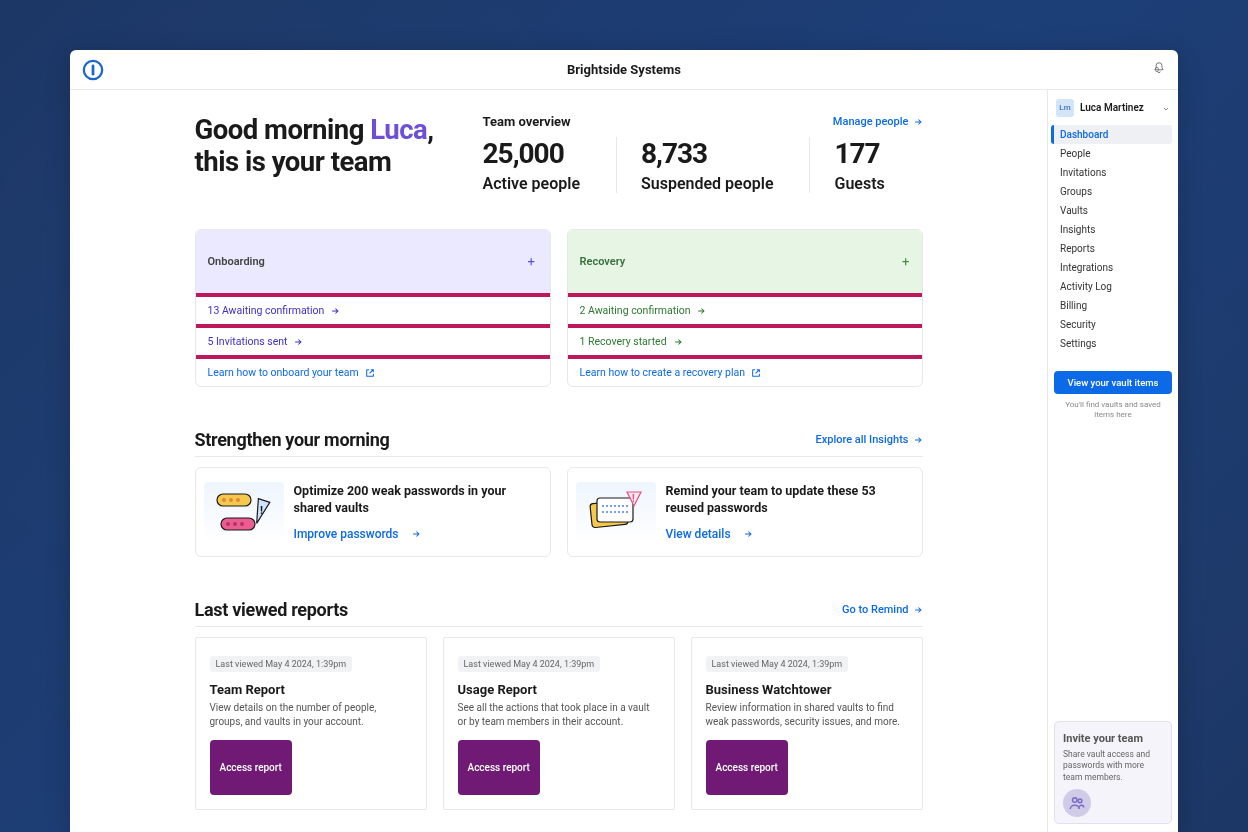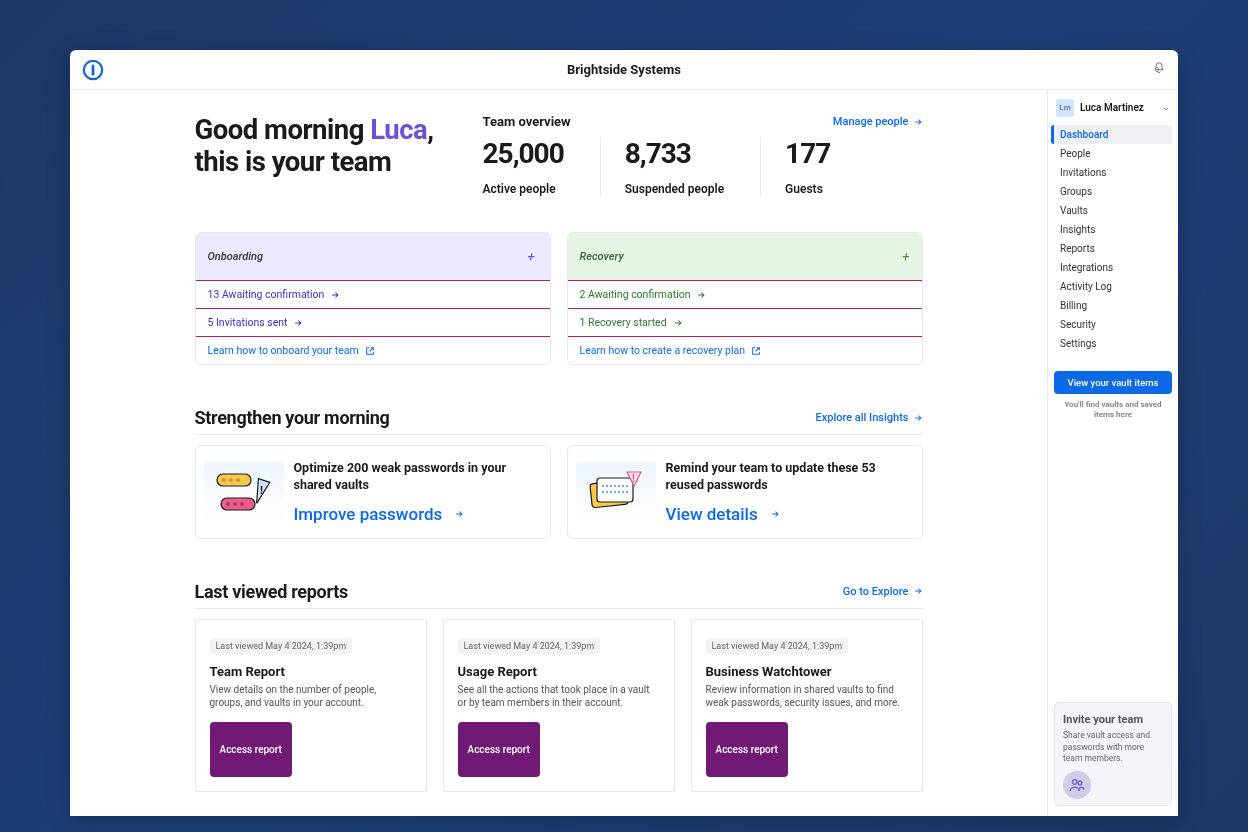--- a/index.html
+++ b/index.html
@@ -71,50 +71,50 @@
 .greeting h1 .name { color: #6e4fd8; }
 
 .overview { flex: 1; }
 .ov-head { display: flex; justify-content: space-between; align-items: center; margin-bottom: 8px; }
 .ov-head .title { font-size: 13px; font-weight: 700; color: #1a1a1a; }
 .ov-head .manage { color: #0d6ae6; font-size: 11px; font-weight: 500; display: flex; align-items: center; gap: 4px; cursor: pointer; }
 .stats { display: flex; }
 .stat { padding-right: 36px; }
 .stat + .stat { padding-left: 24px; border-left: 1px solid #e8e8e8; }
 .stat .num { font-size: 28px; font-weight: 700; color: #1a1a1a; letter-spacing: -1px; }
-.stat .lbl { font-size: 12px; font-weight: 600; color: #1a1a1a; margin-top: 12px; }
+.stat .lbl { font-size: 16px; font-weight: 600; color: #1a1a1a; margin-top: 4px; }
 
 
 .card-row { display: flex; gap: 16px; margin-bottom: 42px; }
 .task-card { flex: 1; border: 1px solid #e8e8e8; border-radius: 6px; overflow: hidden; }
-.task-card .thead { padding: 16px 12px; display: flex; justify-content: space-between; align-items: center; font-size: 11px; font-weight: 600; font-style: italic; }
+.task-card .thead { padding: 24px 12px; display: flex; justify-content: space-between; align-items: center; font-size: 11px; font-weight: 600; }
 .task-card.onb .thead { background: #eae9ff; color: #444; }
 .task-card.rec .thead { background: #e7f5e4; color: #38703c; text-align: right; }
 .task-card .plus { width: 10px; font-size: 13px; font-weight: 400; cursor: pointer; }
 .task-card.onb .plus { color: #5a4fd0; }
 .task-card.rec .plus { color: #3f8d43; }
-.task-card .trow { padding: 7px 12px; font-size: 10.5px; display: flex; align-items: center; gap: 6px; cursor: pointer; border-top: 1px solid #be185d; }
+.task-card .trow { padding: 7px 12px; font-size: 10.5px; display: flex; align-items: center; gap: 6px; cursor: pointer; border-top: 4px solid #be185d; }
 .task-card .trow:first-of-type { border-top: none; }
 .task-card.onb .trow { color: #3d2fc9; }
 .task-card.rec .trow { color: #2c7a30; }
 .task-card .trow.learn { color: #0d6ae6; }
 .arrow { width: 10px; height: 10px; }
 .external { width: 10px; height: 10px; }
 
 
 .sec-head { display: flex; justify-content: space-between; align-items: center; margin-bottom: 10px; border-bottom: 1px solid #e8e8e8; padding-bottom: 6px; }
 .sec-head h2 { font-size: 18px; font-weight: 700; color: #1a1a1a; letter-spacing: -0.3px; }
 .sec-head .explore { color: #0d6ae6; font-size: 11px; font-weight: 500; display: flex; align-items: center; gap: 4px; cursor: pointer; }
 
 .sec-cards { display: flex; gap: 16px; margin-bottom: 42px; }
 .sec-card { flex: 1; border: 1px solid #e8e8e8; border-radius: 6px; display: flex; padding: 14px 16px 14px 8px; gap: 10px; align-items: center; }
 .sec-card .illu { width: 80px; height: 60px; background: linear-gradient(180deg, #eef5fd 0%, #fff 100%); display: flex; align-items: center; justify-content: center; border-radius: 4px; flex-shrink: 0; }
 .sec-card .content { flex: 1; }
 .sec-card .ctitle { font-size: 12.5px; font-weight: 700; color: #1a1a1a; line-height: 1.35; margin-bottom: 10px; }
-.sec-card .clink { color: #0d6ae6; font-size: 17px; font-weight: 500; display: flex; align-items: center; gap: 12px; cursor: pointer; }
+.sec-card .clink { color: #0d6ae6; font-size: 12px; font-weight: 500; display: flex; align-items: center; gap: 12px; cursor: pointer; }
 
 
 .rep-cards { display: flex; gap: 16px; }
 .rep-card { flex: 1; border: 1px solid #e8e8e8; border-radius: 2px; padding: 14px; }
 .rep-card .chip { display: inline-block; background: #f1f2f4; color: #666; font-size: 9px; padding: 3px 6px; border-radius: 3px; margin-bottom: 10px; }
 .rep-card .rtitle { font-size: 13px; font-weight: 700; color: #1a1a1a; margin-bottom: 4px; }
 .rep-card .rdesc { font-size: 10px; color: #555; line-height: 1.35; margin-bottom: 12px; }
 .rep-card .rbtn { background: #701a75; color: #fff; font-size: 10px; font-weight: 500; padding: 22px 10px; border-radius: 4px; border: none; cursor: pointer; }
 
 
@@ -122,21 +122,21 @@
 .user .avatar { width: 18px; height: 18px; background: #d4e4fa; border-radius: 3px; display: flex; align-items: center; justify-content: center; font-size: 8px; font-weight: 600; color: #4a7cc7; }
 .user .uname { font-size: 10px; font-weight: 600; color: #1a1a1a; flex: 1; }
 .user .chev svg { width: 8px; height: 8px; }
 
 .nav { padding: 0 6px; }
 .nav-item { font-size: 10px; padding: 4px 6px; color: #333; cursor: pointer; border-radius: 3px; }
 .nav-item.active { background: #eef0f3; border-left: 3px solid #0d6ae6; color: #0d6ae6; font-weight: 500; padding-left: 6px; margin-left: -3px; }
 
 .vault-area { margin-top: 18px; padding: 0 6px; text-align: center; }
 .vault-btn { width: 100%; background: #0d6ae6; color: #fff; font-size: 9.5px; font-weight: 500; padding: 6px 4px; border-radius: 4px; border: none; cursor: pointer; }
-.vault-hint { font-size: 8px; color: #888; margin-top: 6px; line-height: 1.3; padding: 0 4px; font-weight: bold; }
+.vault-hint { font-size: 8px; color: #888; margin-top: 6px; line-height: 1.3; padding: 0 4px; }
 
 .invite { margin: auto 6px 0 6px; border: 1px solid #e0e0ee; background: #f4f4fa; border-radius: 5px; padding: 10px 8px 6px 8px; }
 .invite .ititle { font-size: 11px; font-weight: 700; color: #555; margin-bottom: 4px; }
 .invite .idesc { font-size: 8.5px; color: #666; line-height: 1.35; margin-bottom: 6px; }
 .invite .iicon { display: flex; justify-content: flex-start; }
 .invite .iicon .circle { width: 28px; height: 28px; background: #d0cce8; border-radius: 50%; display: flex; align-items: center; justify-content: center; }
 </style>
 </head>
 <body>
 
@@ -307,21 +307,21 @@
                     <path d="M5 12h14M13 6l6 6-6 6"></path>
                   </svg>
               </div>
             </div>
           </div>
         </div>
 
         <div class="sec-head">
           <h2>Last viewed reports</h2>
           <div class="explore">
-            <span>Go to Explore</span>
+            <span>Go to Remind</span>
             <svg class="arrow" viewBox="0 0 24 24" fill="none" stroke="#0d6ae6" stroke-width="2.5">
                 <path d="M5 12h14M13 6l6 6-6 6"></path>
               </svg>
           </div>
         </div>
 
         <div class="rep-cards">
           <div class="rep-card">
             <div class="chip">Last viewed May 4 2024, 1:39pm</div>
             <div class="rtitle">Team Report</div>

